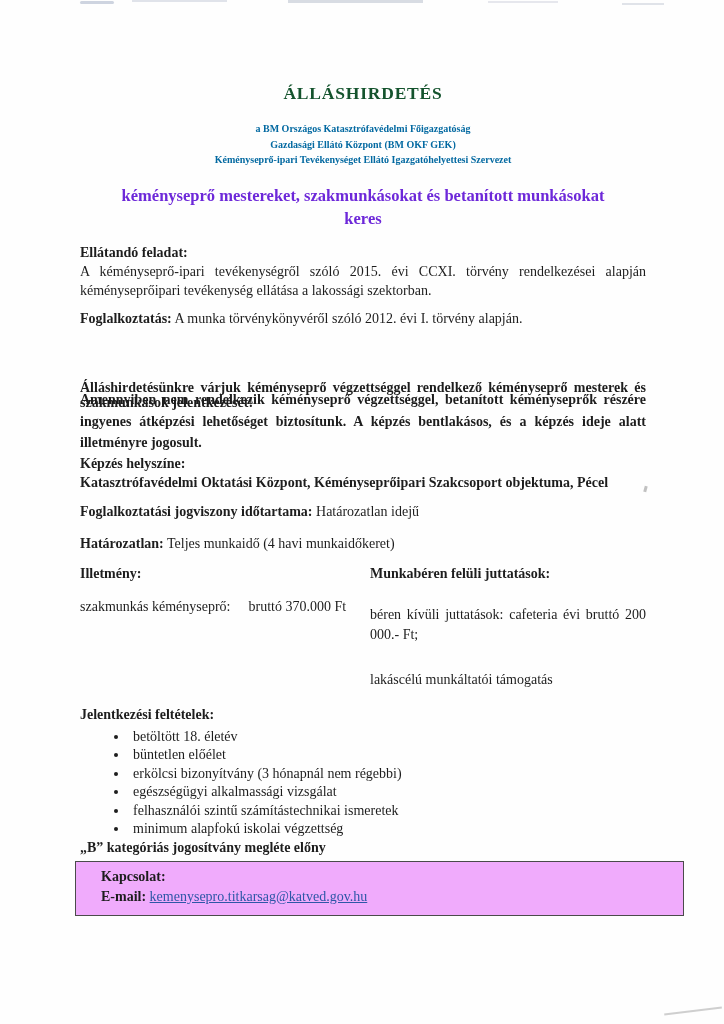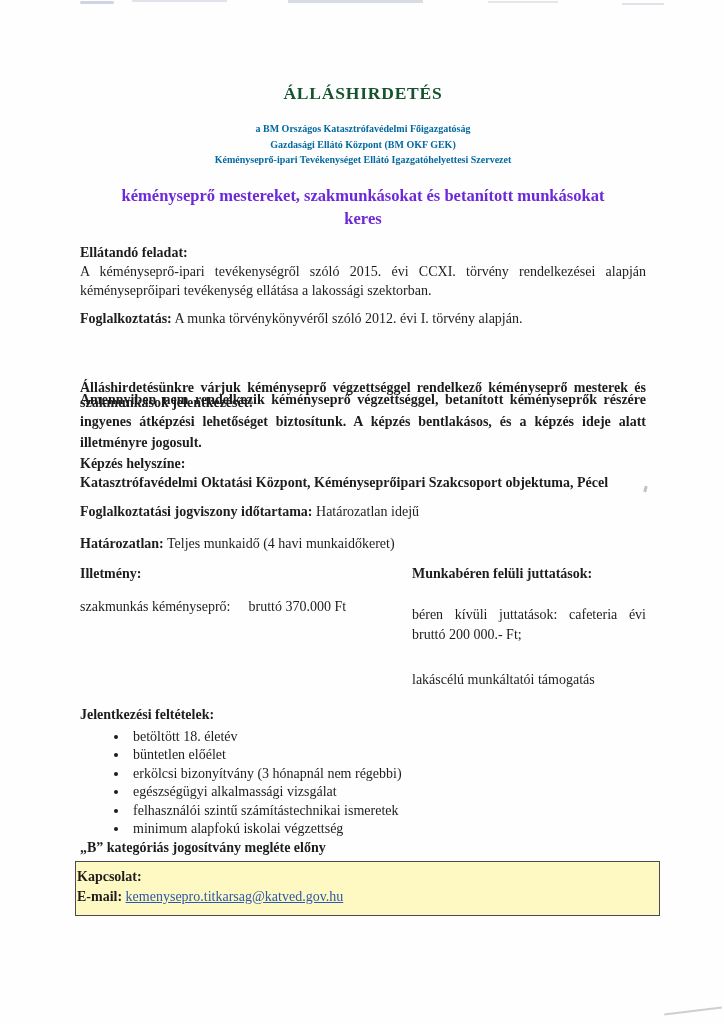--- a/index.html
+++ b/index.html
@@ -48,21 +48,21 @@
     color: #6d28d9;
   }
   .sec-duty { top: 243px; }
   .sec-employment { top: 309px; }
   .sec-call { top: 341px; line-height: 15px; margin-top: 39px; }
   .sec-training { top: 389px; line-height: 21.5px; }
   .sec-location { top: 455px; line-height: 18.5px; }
   .sec-duration { top: 502px; }
   .sec-schedule { top: 534px; }
 
-  .sec-columns { top: 564px; display: flex; gap: 42px; }
+  .sec-columns { top: 564px; display: flex; }
   .col-left { width: 290px; flex: 0 0 290px; }
   .col-right { flex: 1; }
   .pay-row { margin-top: 13.5px; white-space: nowrap; }
   .pay-row.first { margin-top: 22px; }
   .pay-role { display: inline-block; width: 165px; }
   .benefit-1 { margin-top: 22px; line-height: 20px; }
   .benefit-2 { margin-top: 25px; }
 
   .sec-req { top: 705px; }
   .req-list {
@@ -74,22 +74,22 @@
     line-height: 18.4px;
     padding-left: 4px;
   }
   .sec-advantage { top: 838px; }
 
   .contact-box {
     top: 861px;
     left: -5px;
     width: 582px;
     border: 1px solid #4b4b4b;
-    padding: 5px 0 8px 1px;
-    background: #fef9c3;
+    padding: 5px 0 8px 25px;
+    background: #f0abfc;
   }
   .contact-line { line-height: 20px; }
   .email-link {
     color: #2d57a7;
     text-decoration: underline;
     cursor: pointer;
   }
 
   
   .artifact { position: absolute; pointer-events: none; }

